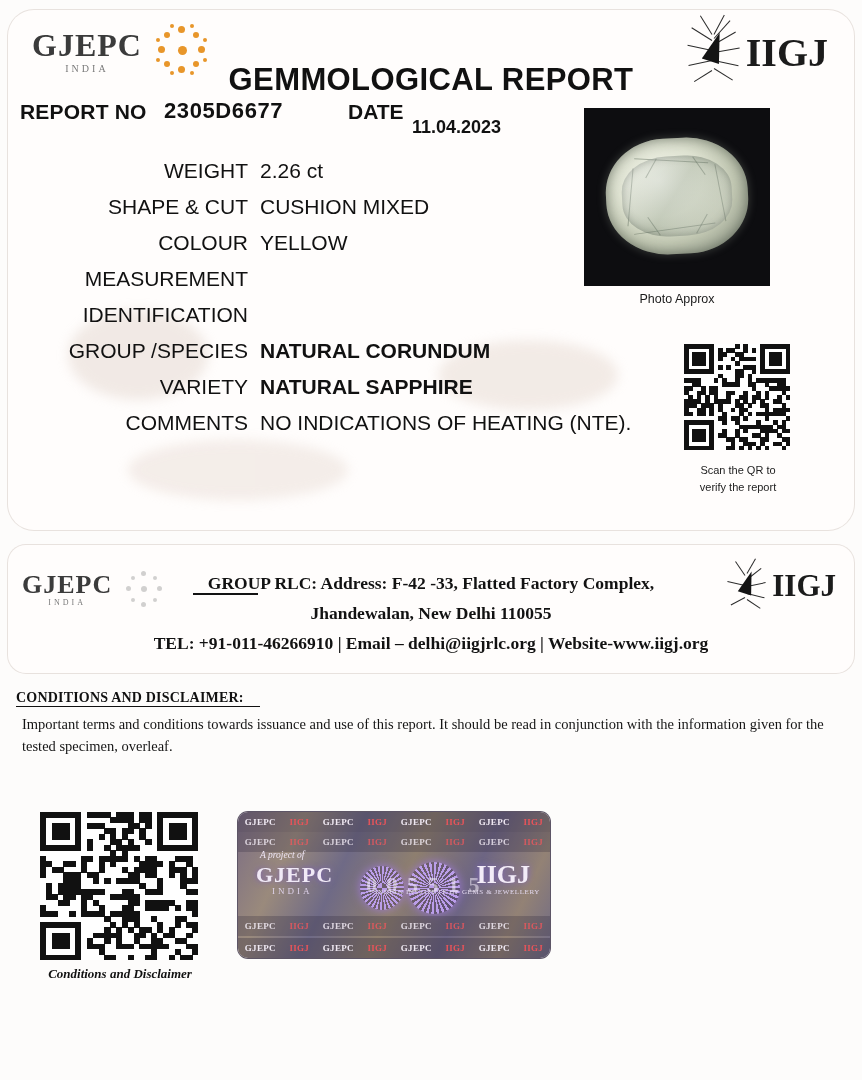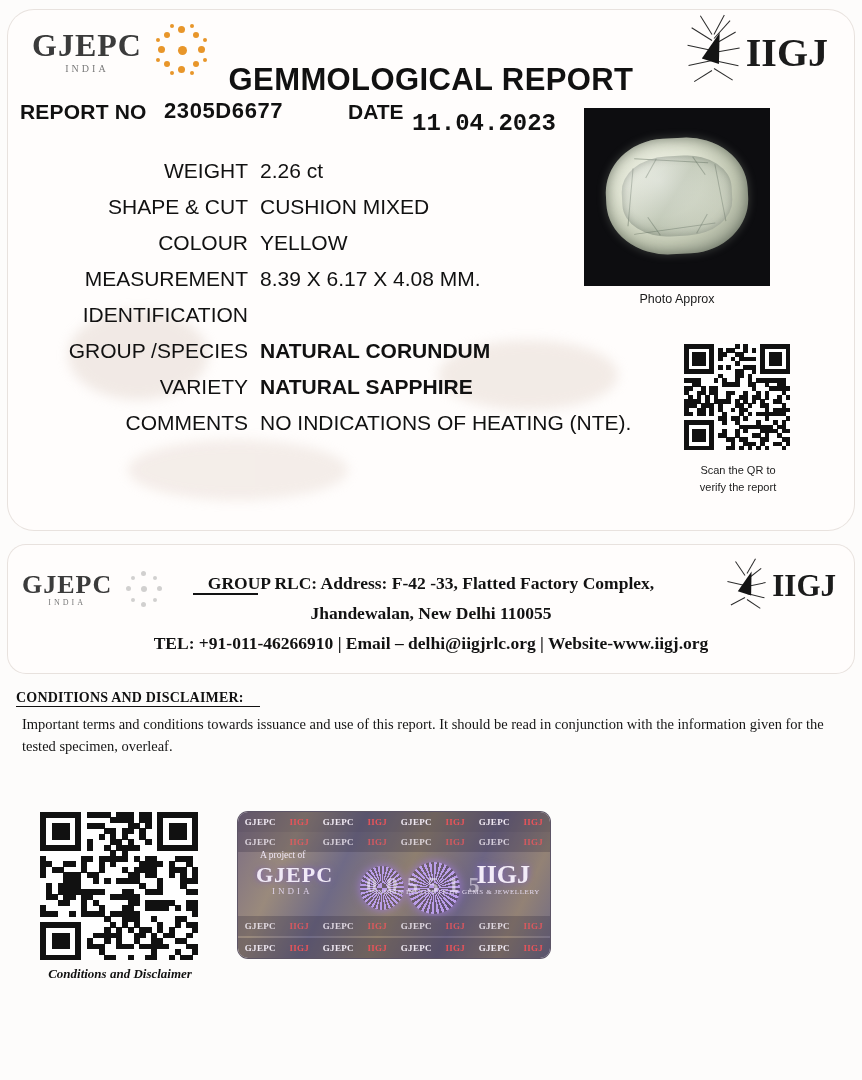--- a/index.html
+++ b/index.html
@@ -130,24 +130,23 @@
   .date-label {
     position: absolute;
     left: 340px;
     top: 90px;
     font-size: 21px;
     font-weight: bold;
   }
   .date-value {
     position: absolute;
     left: 404px;
-    top: 100px;
-    font-size: 24px;
-    font-weight: bold;
-    font-family: Liberation Mono, monospace;
+    top: 107px;
+    font-size: 18px;
+    font-weight: bold;
   }
 
   
   .fields {
     position: absolute;
     left: 0;
     top: 140px;
     width: 580px;
     margin-top: 9px;
   }
@@ -330,20 +329,21 @@
     background: rgba(40,32,52,.30);
   }
   .holo-band .r { color: #e8545a; }
   .holo-proj {
     position: absolute;
     left: 22px;
     top: 38px;
     font-family: "Liberation Serif", serif;
     font-size: 9.5px;
     color: #efe6f5;
+    font-style: italic;
   }
   .holo-gjepc {
     position: absolute;
     left: 18px;
     top: 50px;
     font-family: "Liberation Serif", serif;
     font-weight: bold;
     font-size: 22px;
     color: #f0e9f6;
     letter-spacing: 1px;
@@ -465,21 +465,20 @@
       <div class="frow">
         <div class="flabel">SHAPE &amp; CUT</div>
         <div class="fvalue">CUSHION MIXED</div>
       </div>
       <div class="frow">
         <div class="flabel">COLOUR</div>
         <div class="fvalue">YELLOW</div>
       </div>
       <div class="frow">
         <div class="flabel">MEASUREMENT</div>
-        <div class="fvalue">8.39 X 6.17 X 4.08 MM.</div>
       </div>
       <div class="frow">
         <div class="flabel">IDENTIFICATION</div>
         <div class="fvalue"></div>
       </div>
       <div class="frow">
         <div class="flabel">GROUP /SPECIES</div>
         <div class="fvalue bold">NATURAL CORUNDUM</div>
       </div>
       <div class="frow">

